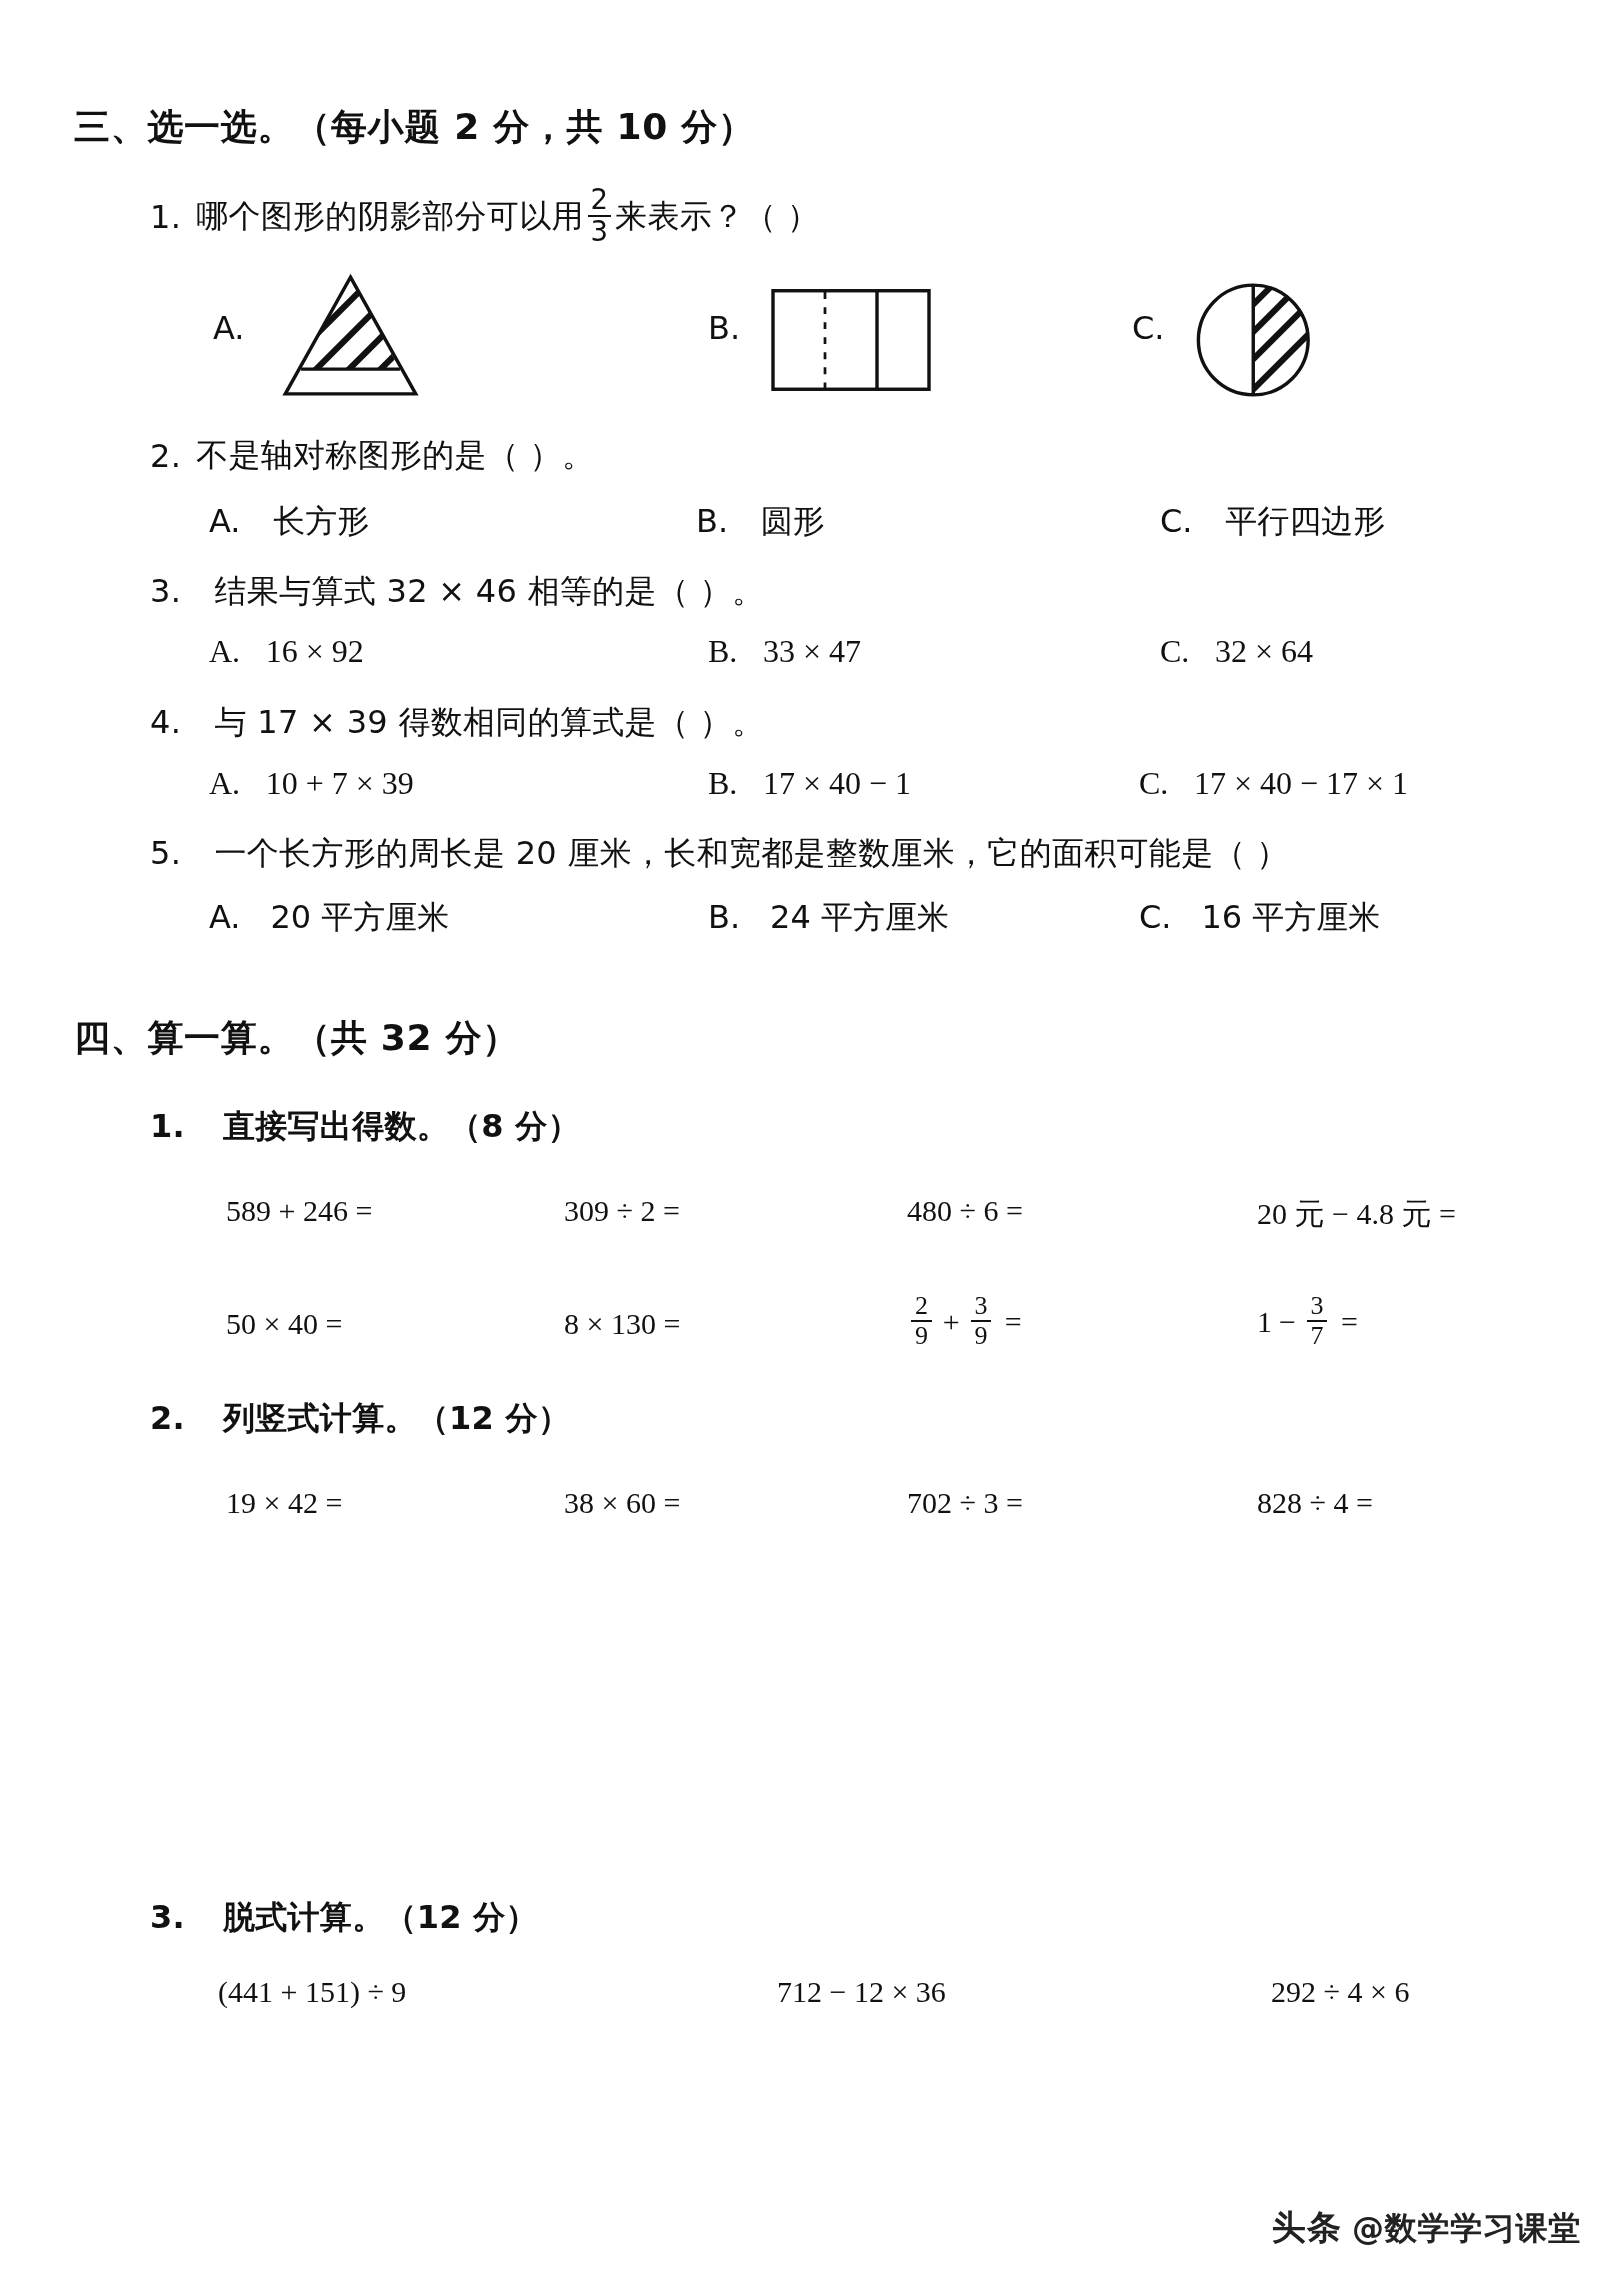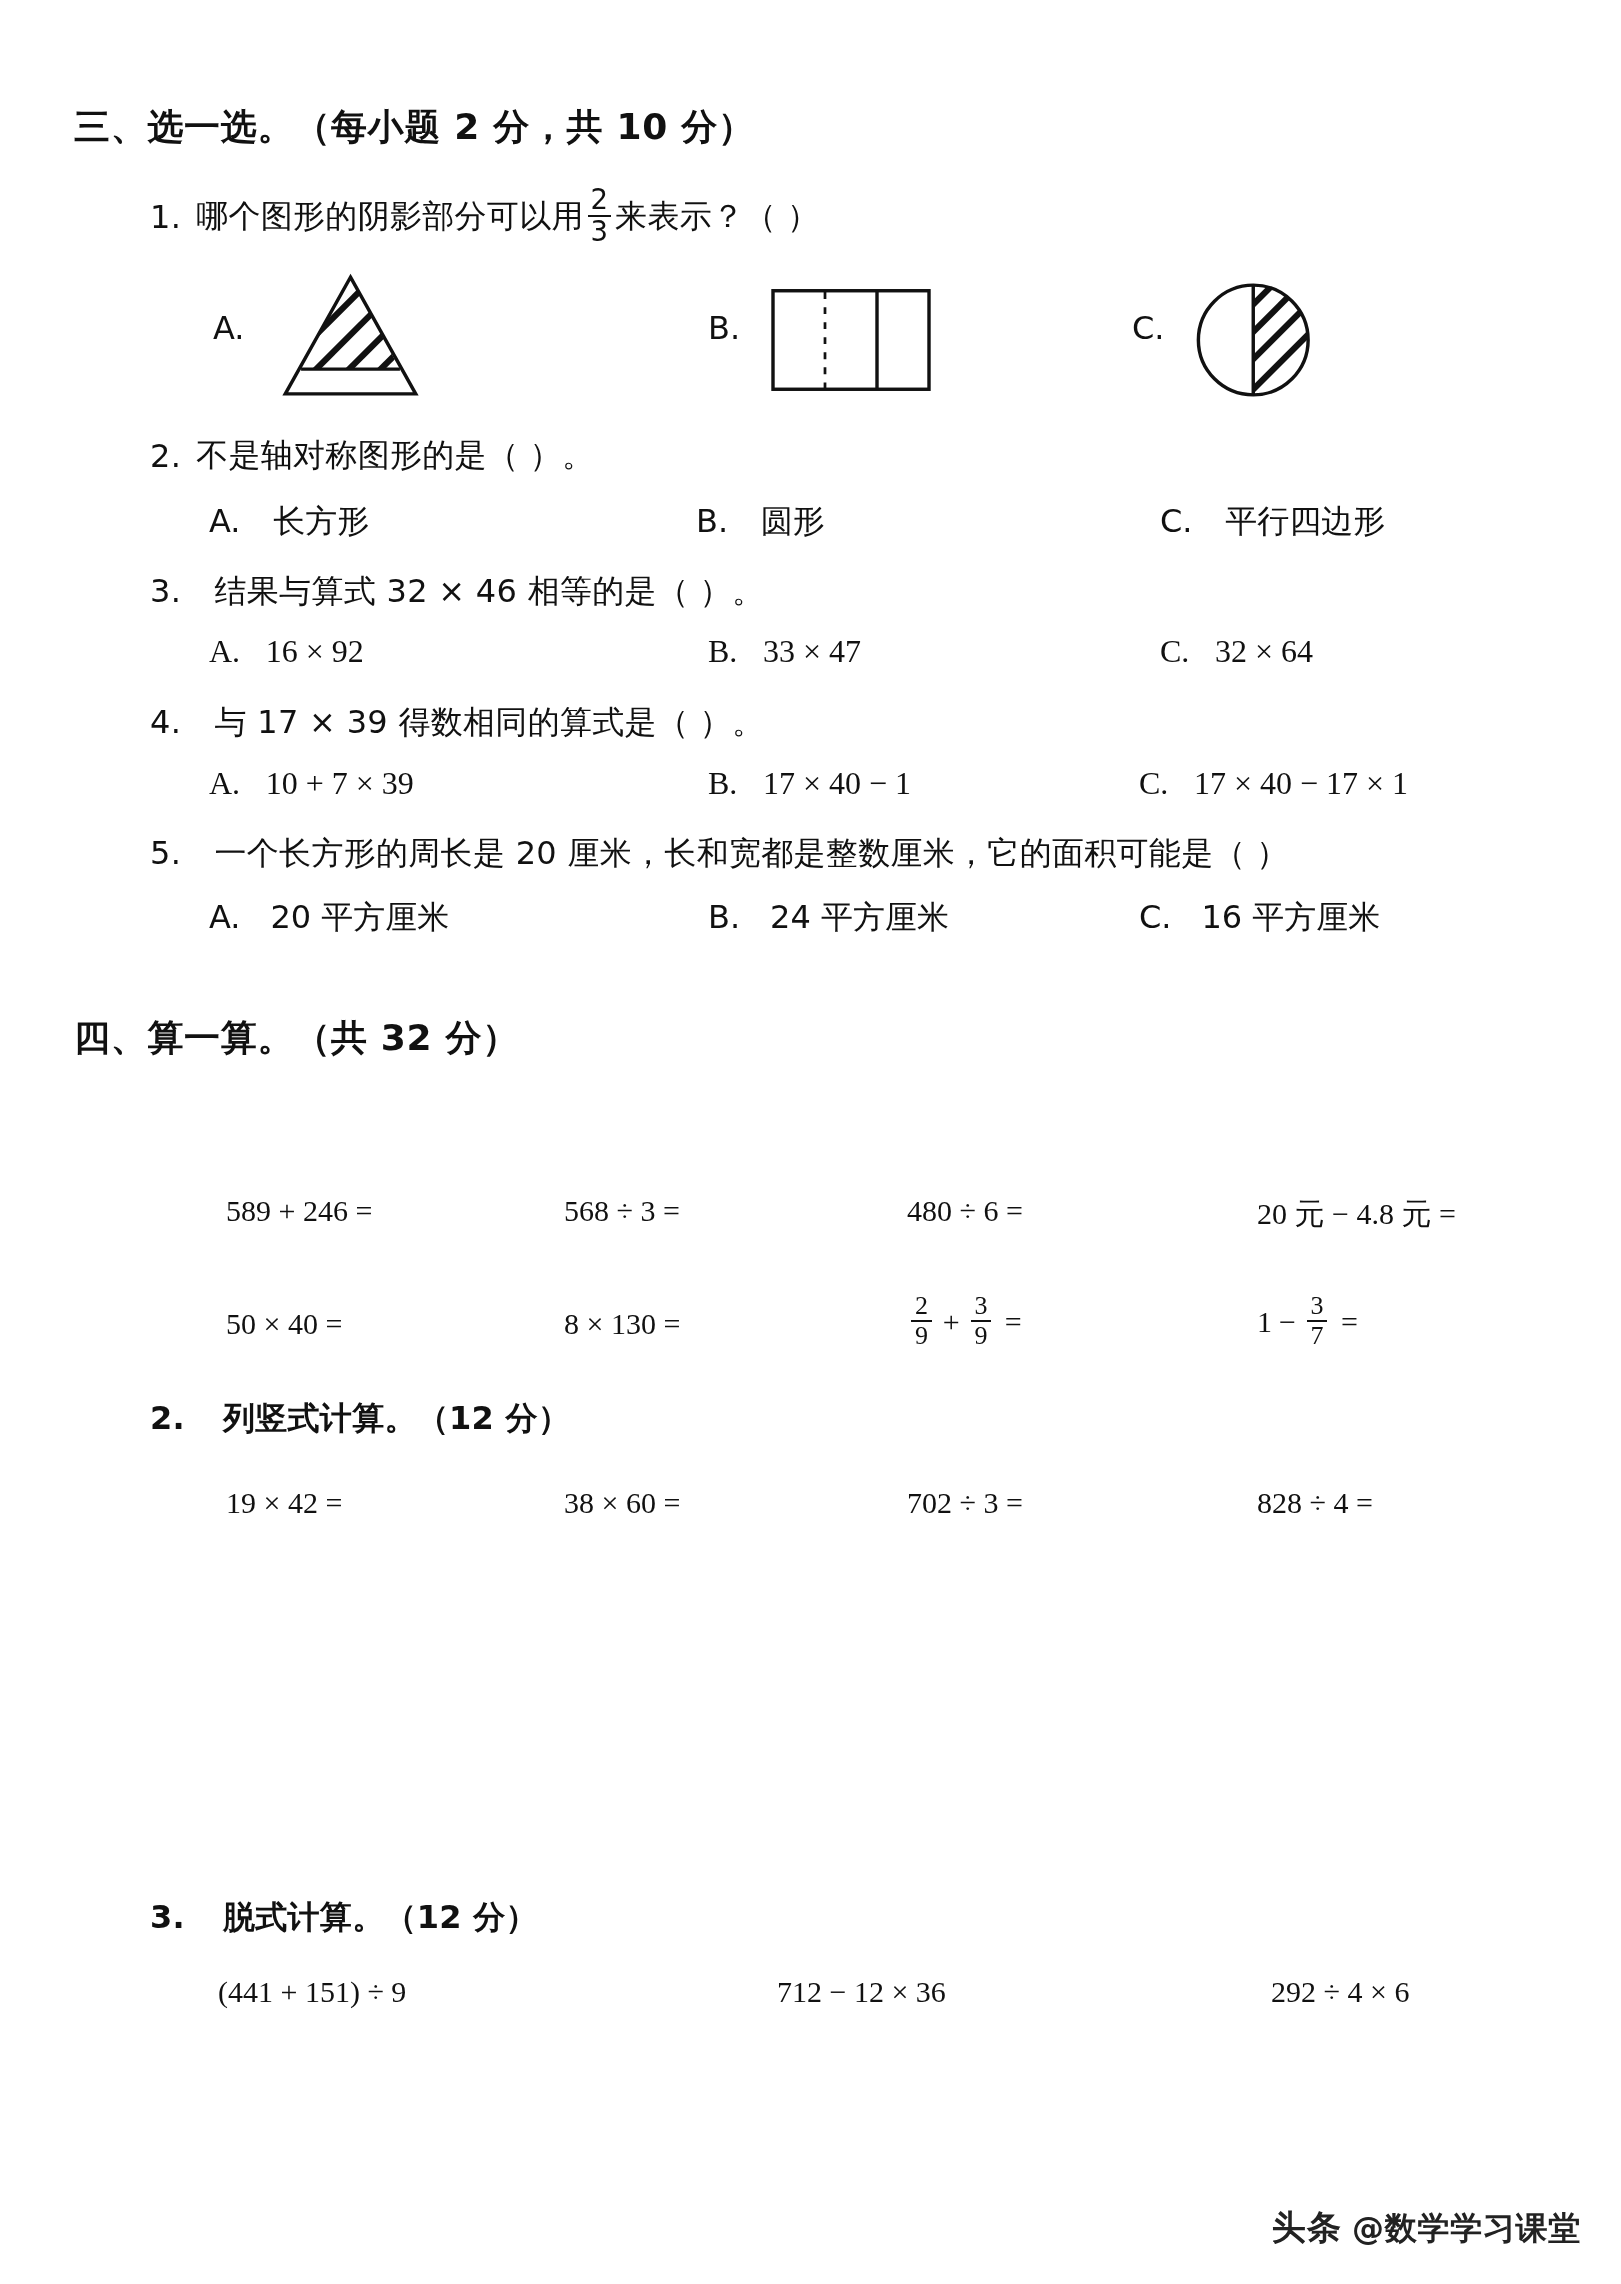--- a/index.html
+++ b/index.html
@@ -250,23 +250,28 @@
     <span>24 平方厘米</span>
   </div>
   <div class="abs opt cn" style="left:1139px; top:896px;">
     <span>C.</span>
     <span style="display:inline-block;width:9.6px"></span>
     <span>16 平方厘米</span>
   </div>
 
   <div class="abs sec-head cn" style="left:74px; top:1014px;">四、算一算。（共 32 分）</div>
 
+  <div class="abs q-line cn" style="left:150px; top:1105px; font-weight:700;">
+    <span>1.</span>
+    <span style="display:inline-block;width:15px"></span>
+    <span>直接写出得数。（8 分）</span>
+  </div>
 
   <div class="abs num-expr" style="left:226px; top:1194px;">589 + 246 =</div>
-  <div class="abs num-expr" style="left:564px; top:1194px;">568 ÷ 3 =</div>
+  <div class="abs num-expr" style="left:564px; top:1194px;">309 ÷ 2 =</div>
   <div class="abs num-expr" style="left:907px; top:1194px;">480 ÷ 6 =</div>
   <div class="abs num-expr cn" style="left:1257px; top:1194px;">20 元 − 4.8 元 =</div>
 
   <div class="abs num-expr" style="left:226px; top:1307px;">50 × 40 =</div>
   <div class="abs num-expr" style="left:564px; top:1307px;">8 × 130 =</div>
 
   <div class="abs num-expr" style="left:907px; top:1294px; display:flex; align-items:center;">
     <span class="frac small">
       <span class="num">2</span>
       <span class="bar"></span>

